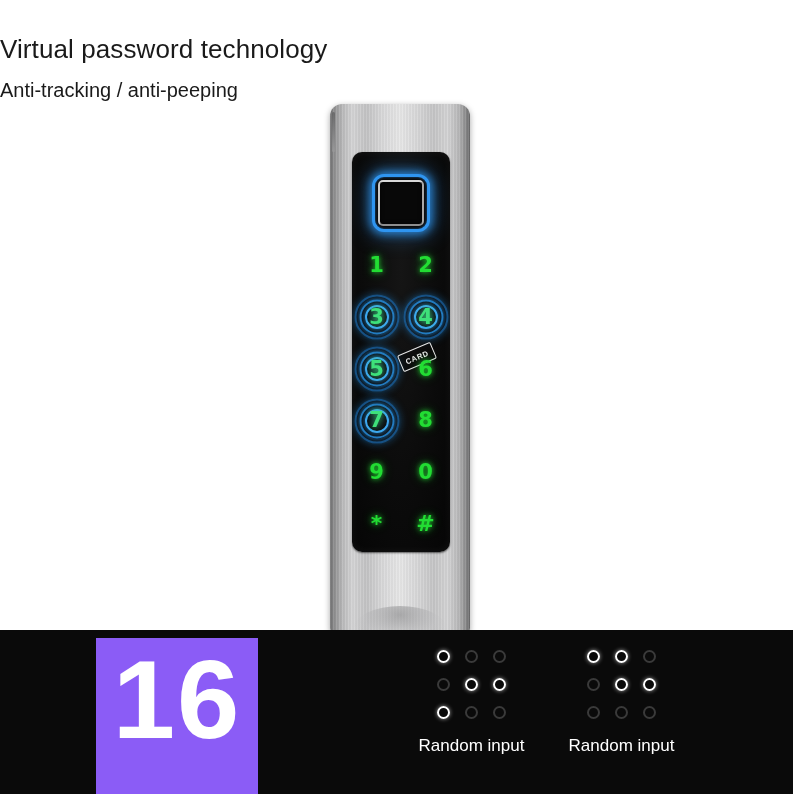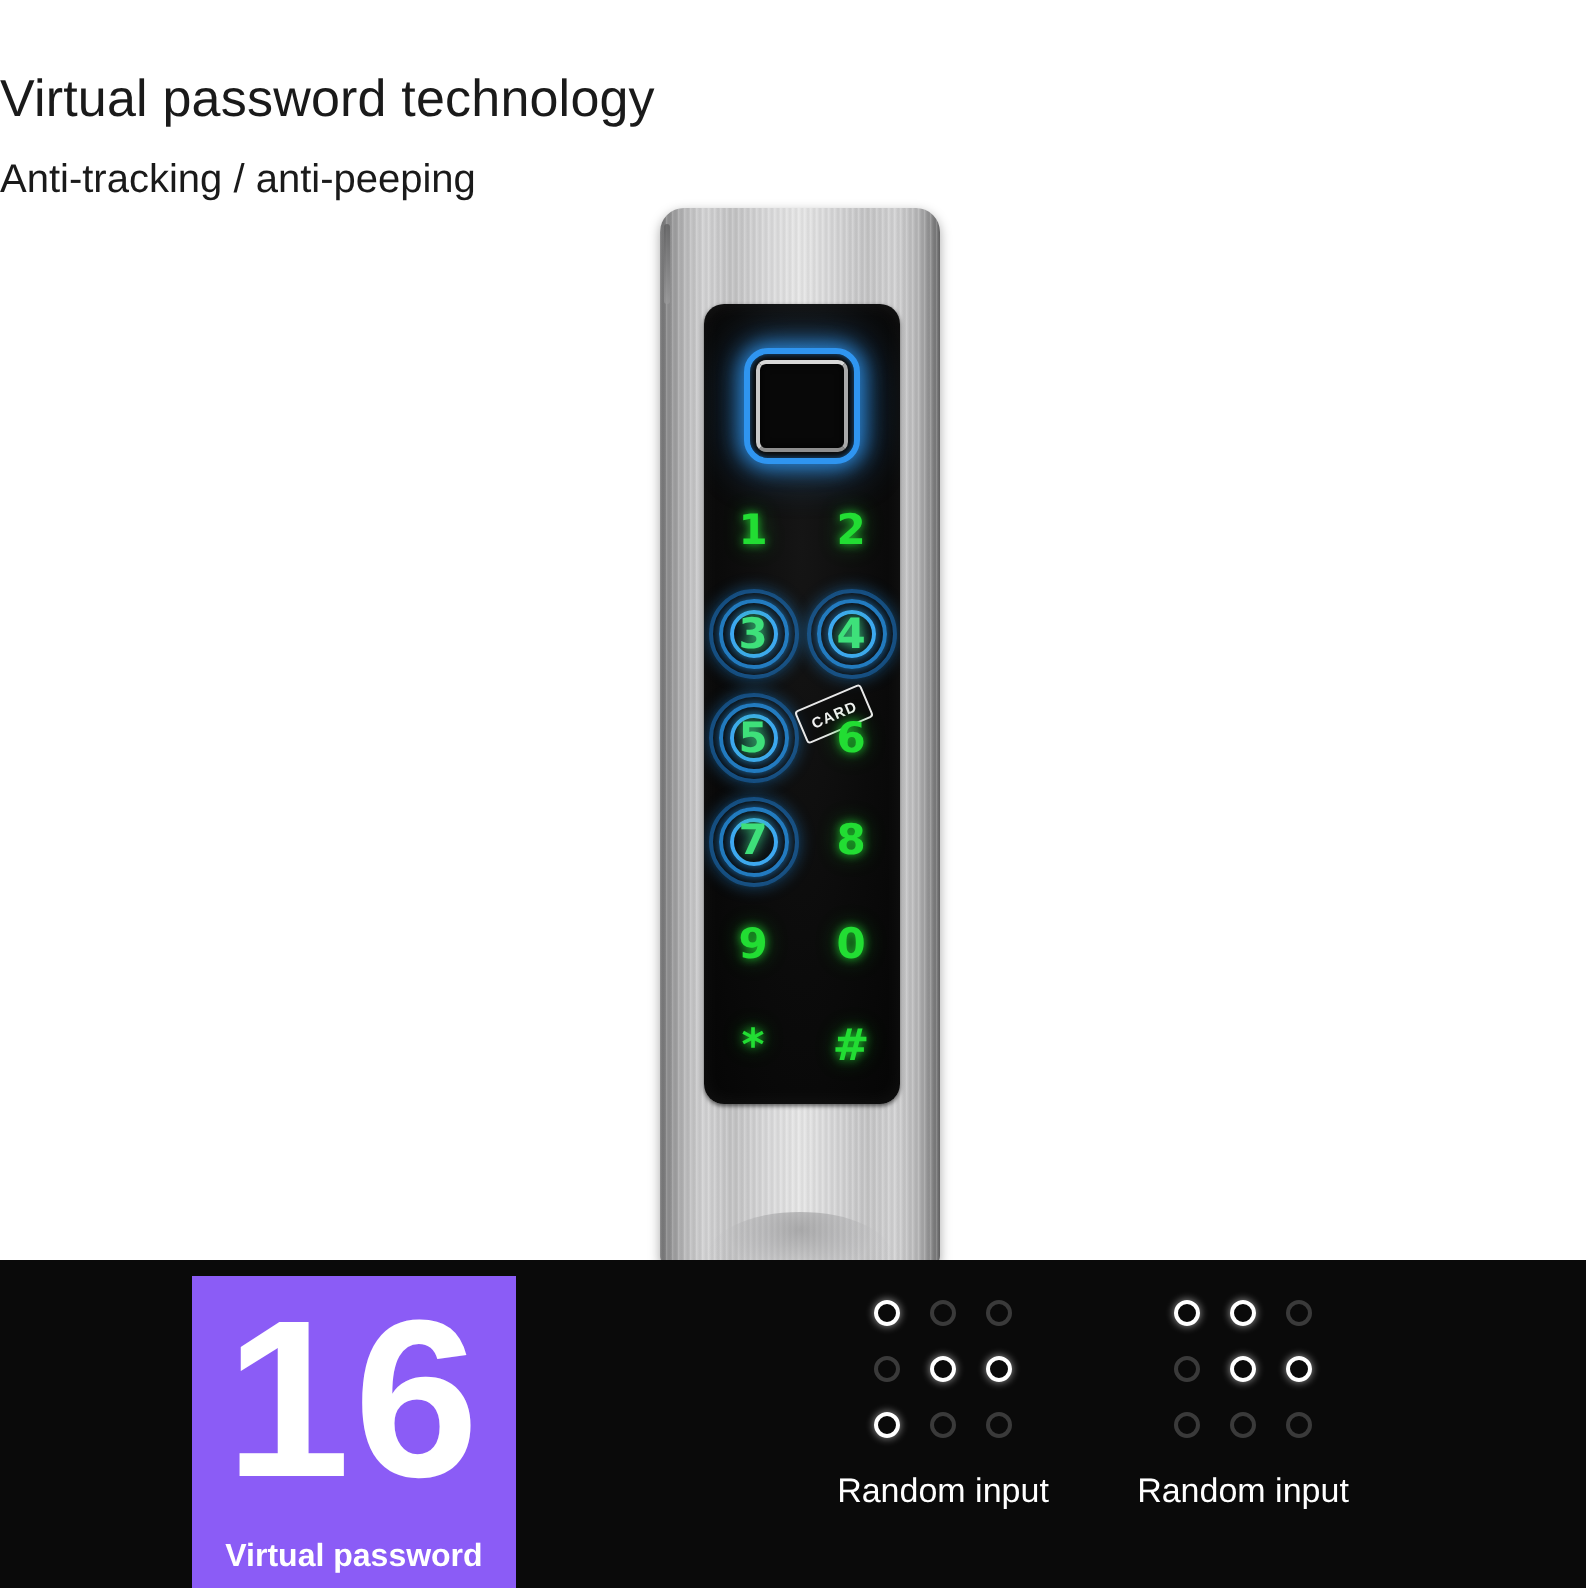--- a/index.html
+++ b/index.html
@@ -233,21 +233,20 @@
       <span>CARD</span>
     </div>
   </div>
 
   <div class="thumb"></div>
 </div>
 
 <div class="banner">
   <div class="badge">
     <div class="num">16</div>
-    <div class="cap">Virtual password</div>
   </div>
   <div class="grids" id="grids">
       <div class="grp">
         <div class="dotgrid">
           <div class="dot white"></div>
           <div class="dot off"></div>
           <div class="dot off"></div>
           <div class="dot off"></div>
           <div class="dot white"></div>
           <div class="dot white"></div>

